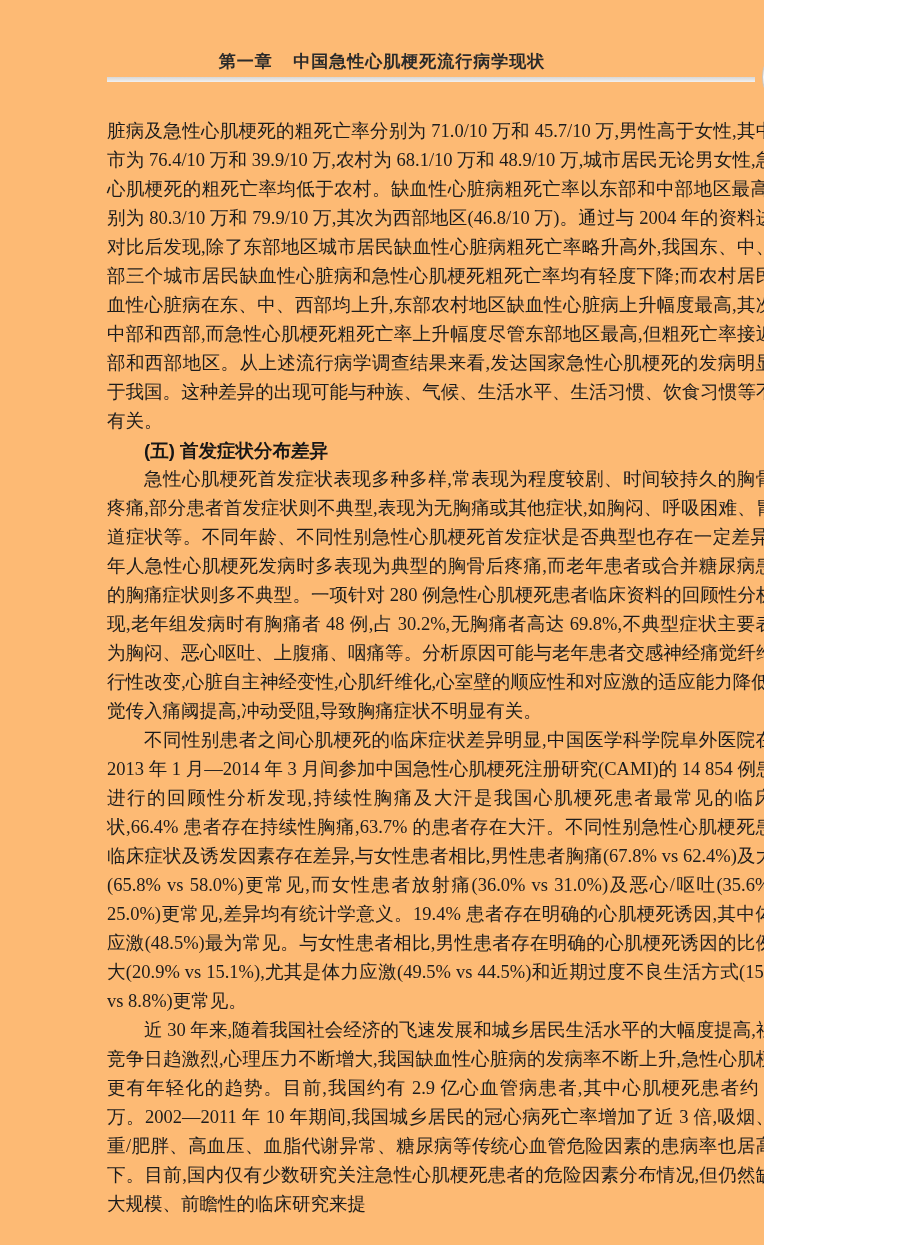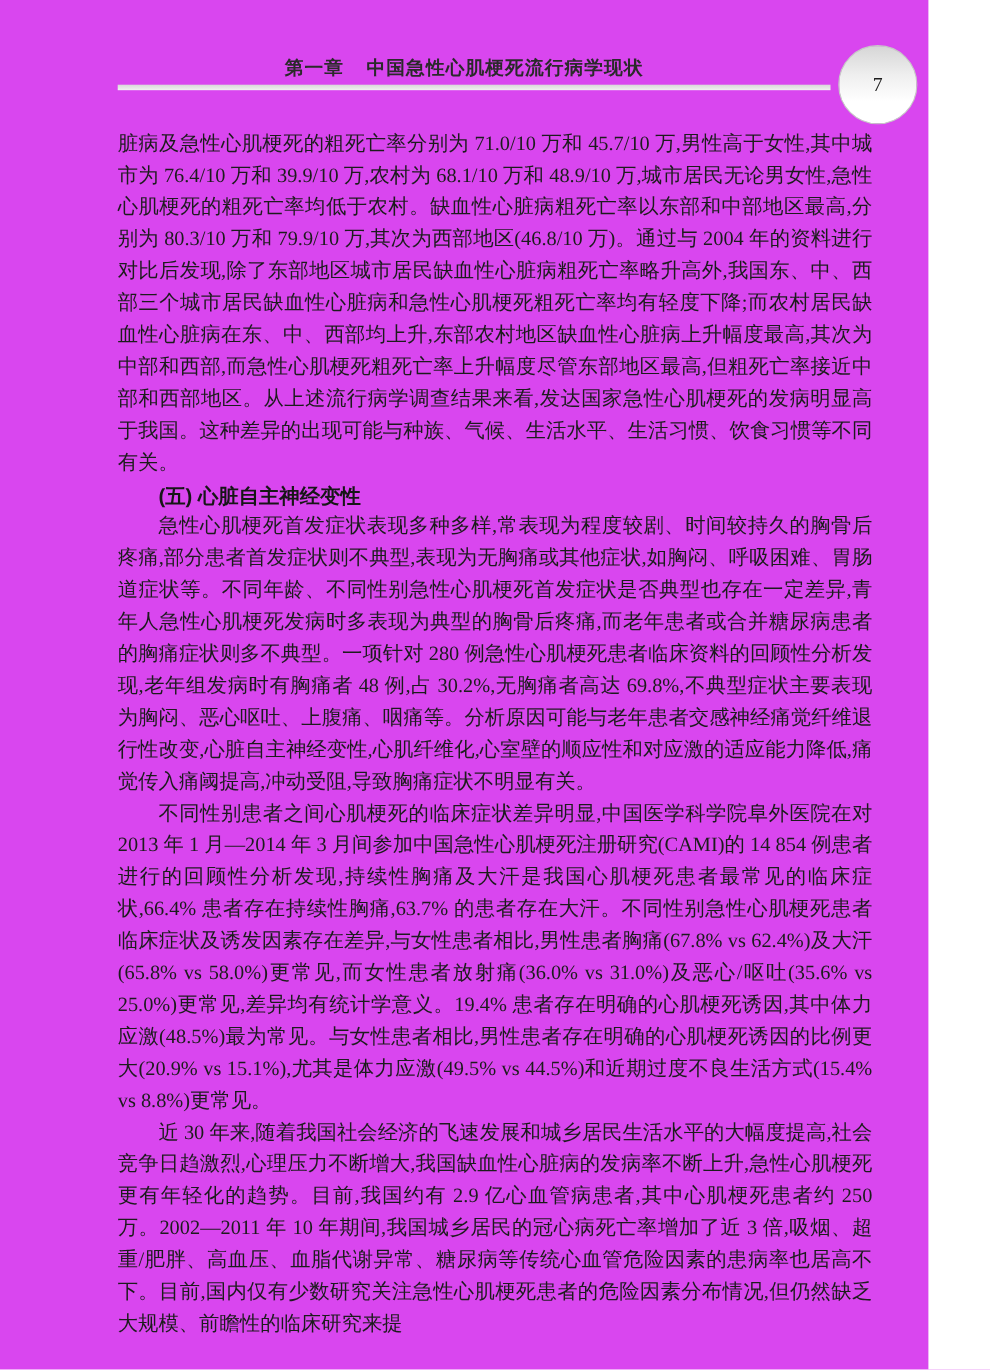--- a/index.html
+++ b/index.html
@@ -2,23 +2,23 @@
 <html lang="zh"><head>
 <meta charset="utf-8">
 <style>
   html, body {
     margin: 0;
     padding: 0;
     background: #ffffff;
   }
   .page {
     position: relative;
-    width: 844px;
+    width: 764px;
     height: 1245px;
-    background: #d946ef;
+    background: #fdba74;
     overflow: hidden;
     font-family: "Liberation Serif", "DejaVu Serif", serif;
     color: #1c1c1c;
   }
   
   .page-header {
     position: absolute;
     top: 0; left: 0; right: 0;
     height: 118px;
   }
@@ -110,19 +110,19 @@
       <span class="chapter-label">第一章</span><span>中国急性心肌梗死流行病学现状</span>
     </div>
     <div class="header-rule"></div>
     <div class="page-number-badge">
       <span>7</span>
     </div>
   </header>
 
   <main class="page-body">
     <p class="body-para no-indent">脏病及急性心肌梗死的粗死亡率分别为 71.0/10 万和 45.7/10 万,男性高于女性,其中城市为 76.4/10 万和 39.9/10 万,农村为 68.1/10 万和 48.9/10 万,城市居民无论男女性,急性心肌梗死的粗死亡率均低于农村。缺血性心脏病粗死亡率以东部和中部地区最高,分别为 80.3/10 万和 79.9/10 万,其次为西部地区(46.8/10 万)。通过与 2004 年的资料进行对比后发现,除了东部地区城市居民缺血性心脏病粗死亡率略升高外,我国东、中、西部三个城市居民缺血性心脏病和急性心肌梗死粗死亡率均有轻度下降;而农村居民缺血性心脏病在东、中、西部均上升,东部农村地区缺血性心脏病上升幅度最高,其次为中部和西部,而急性心肌梗死粗死亡率上升幅度尽管东部地区最高,但粗死亡率接近中部和西部地区。从上述流行病学调查结果来看,发达国家急性心肌梗死的发病明显高于我国。这种差异的出现可能与种族、气候、生活水平、生活习惯、饮食习惯等不同有关。</p>
-    <h3 class="subheading">(五) 心脏自主神经变性</h3>
+    <h3 class="subheading">(五) 首发症状分布差异</h3>
     <p class="body-para">急性心肌梗死首发症状表现多种多样,常表现为程度较剧、时间较持久的胸骨后疼痛,部分患者首发症状则不典型,表现为无胸痛或其他症状,如胸闷、呼吸困难、胃肠道症状等。不同年龄、不同性别急性心肌梗死首发症状是否典型也存在一定差异,青年人急性心肌梗死发病时多表现为典型的胸骨后疼痛,而老年患者或合并糖尿病患者的胸痛症状则多不典型。一项针对 280 例急性心肌梗死患者临床资料的回顾性分析发现,老年组发病时有胸痛者 48 例,占 30.2%,无胸痛者高达 69.8%,不典型症状主要表现为胸闷、恶心呕吐、上腹痛、咽痛等。分析原因可能与老年患者交感神经痛觉纤维退行性改变,心脏自主神经变性,心肌纤维化,心室壁的顺应性和对应激的适应能力降低,痛觉传入痛阈提高,冲动受阻,导致胸痛症状不明显有关。</p>
     <p class="body-para">不同性别患者之间心肌梗死的临床症状差异明显,中国医学科学院阜外医院在对 2013 年 1 月—2014 年 3 月间参加中国急性心肌梗死注册研究(CAMI)的 14 854 例患者进行的回顾性分析发现,持续性胸痛及大汗是我国心肌梗死患者最常见的临床症状,66.4% 患者存在持续性胸痛,63.7% 的患者存在大汗。不同性别急性心肌梗死患者临床症状及诱发因素存在差异,与女性患者相比,男性患者胸痛(67.8% vs 62.4%)及大汗(65.8% vs 58.0%)更常见,而女性患者放射痛(36.0% vs 31.0%)及恶心/呕吐(35.6% vs 25.0%)更常见,差异均有统计学意义。19.4% 患者存在明确的心肌梗死诱因,其中体力应激(48.5%)最为常见。与女性患者相比,男性患者存在明确的心肌梗死诱因的比例更大(20.9% vs 15.1%),尤其是体力应激(49.5% vs 44.5%)和近期过度不良生活方式(15.4% vs 8.8%)更常见。</p>
     <p class="body-para">近 30 年来,随着我国社会经济的飞速发展和城乡居民生活水平的大幅度提高,社会竞争日趋激烈,心理压力不断增大,我国缺血性心脏病的发病率不断上升,急性心肌梗死更有年轻化的趋势。目前,我国约有 2.9 亿心血管病患者,其中心肌梗死患者约 250 万。2002—2011 年 10 年期间,我国城乡居民的冠心病死亡率增加了近 3 倍,吸烟、超重/肥胖、高血压、血脂代谢异常、糖尿病等传统心血管危险因素的患病率也居高不下。目前,国内仅有少数研究关注急性心肌梗死患者的危险因素分布情况,但仍然缺乏大规模、前瞻性的临床研究来提</p>
   </main>
 
 </div>
 
 </body></html>

